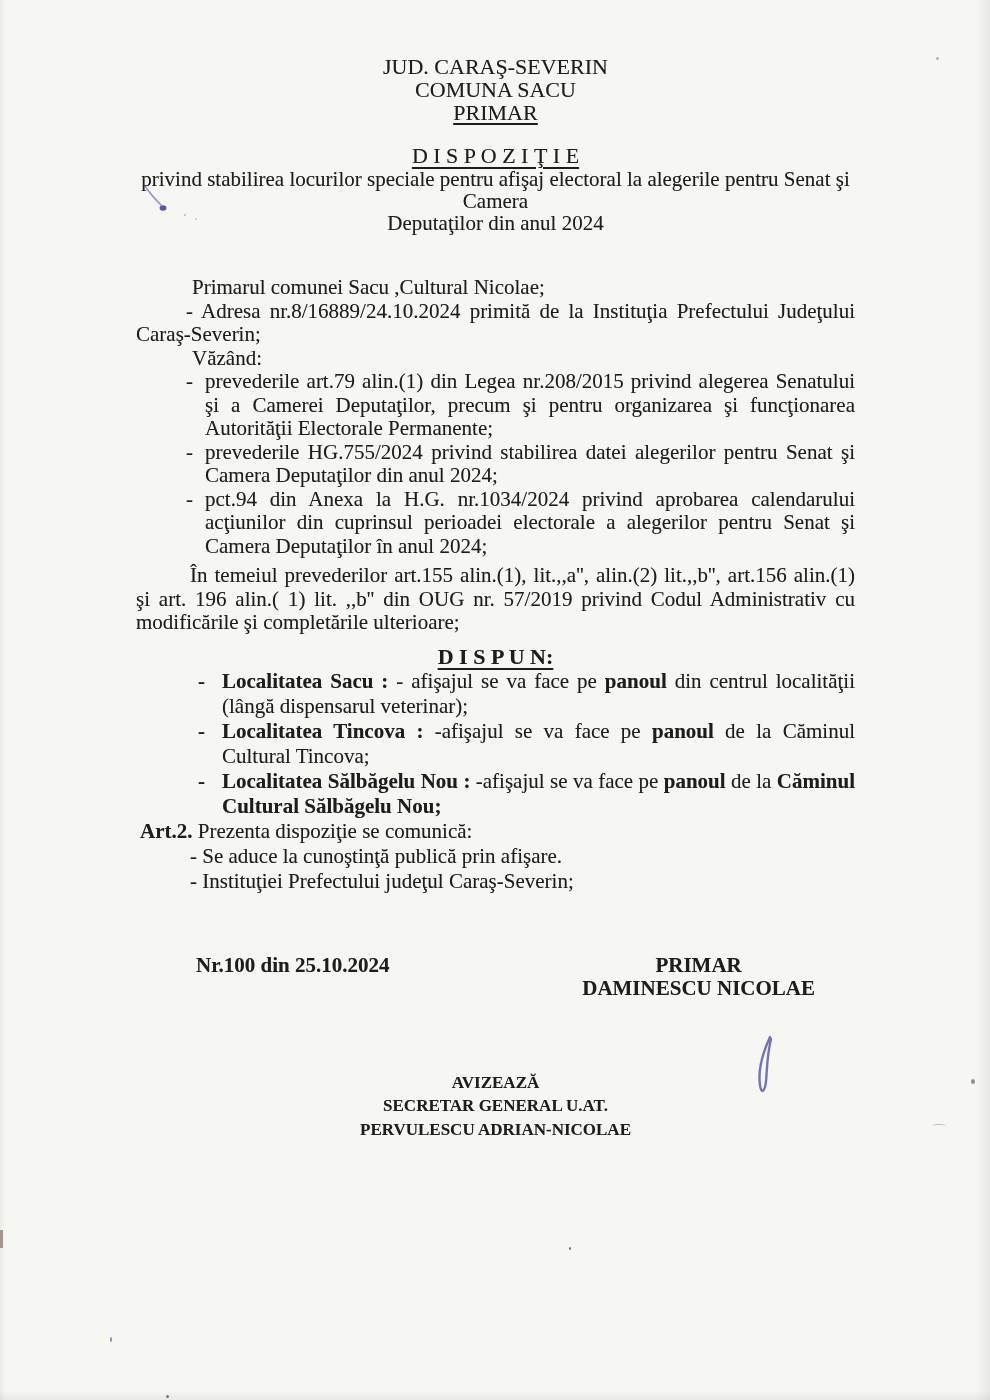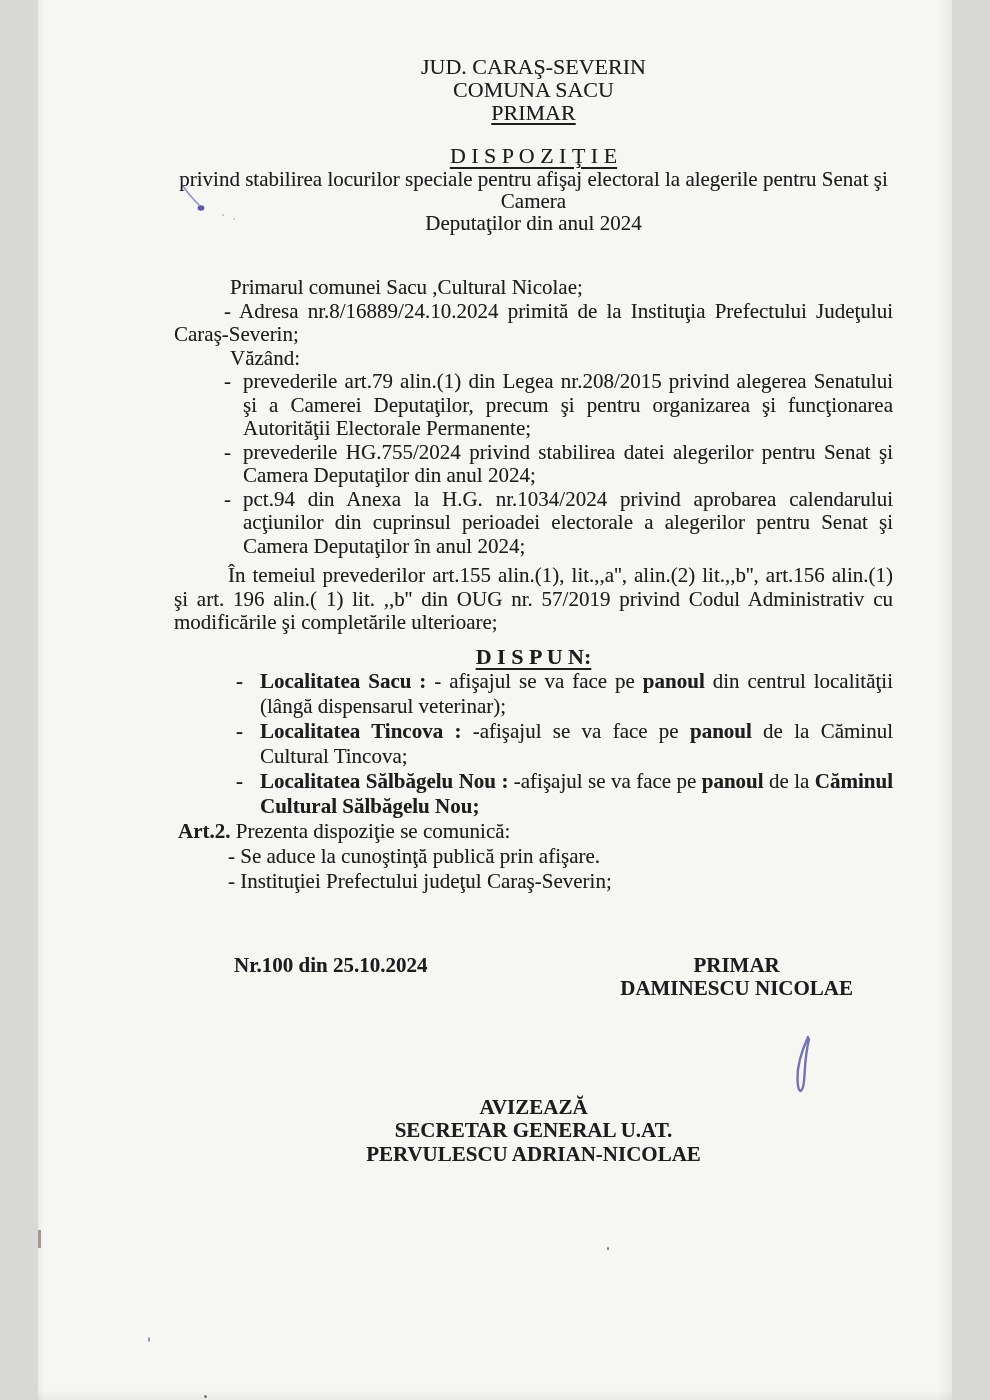--- a/index.html
+++ b/index.html
@@ -1,17 +1,17 @@
 <!DOCTYPE html>
 <html><head>
 <meta charset="utf-8">
 <style>
   html,body { margin:0; padding:0; background:#d8d8d6; }
   .page {
-    position:relative; width:914px; height:1400px; margin:0 auto;
+    position:relative; width:990px; height:1400px; margin:0 auto;
     background:#f6f6f3;
     font-family:"Liberation Serif","DejaVu Serif",serif;
     color:#1d1d1f; overflow:hidden;
     text-shadow:0 0 0.5px rgba(30,30,30,0.35);
   }
   .content { position:absolute; left:136px; top:0; width:719px; }
 
   .hdr { margin-top:55px; text-align:center; font-size:22px; line-height:23px; }
   .hdr .issuer-line { text-decoration:underline; text-underline-offset:3px; }
 
@@ -36,21 +36,21 @@
   .li2 { position:relative; padding-left:86px; text-align:justify; }
   .li2 .dash { position:absolute; left:62px; font-weight:bold; }
   .p-art2 { margin:0; text-indent:4px; }
   .art2-item { padding-left:54px; }
 
   .sig-row { display:flex; justify-content:space-between; margin-top:60px;
              font-size:21px; line-height:23.5px; font-weight:bold; }
   .sig-no { padding-left:60px; white-space:nowrap; }
   .sig-right { text-align:center; margin-right:40px; }
 
-  .endorse { margin-top:95px; text-align:center; font-weight:bold; font-size:21px; line-height:23.5px; }
+  .endorse { margin-top:70px; text-align:center; font-weight:bold; font-size:17px; line-height:23.5px; }
 
   .pen { position:absolute; pointer-events:none; }
   .speck { position:absolute; border-radius:50%; }
   .edge-right { position:absolute; right:0; top:0; width:14px; height:100%;
     background:linear-gradient(to right, rgba(110,110,108,0), rgba(110,110,108,0.10)); }
   .edge-bottom { position:absolute; left:0; bottom:0; width:100%; height:10px;
     background:linear-gradient(to bottom, rgba(110,110,108,0), rgba(110,110,108,0.10)); }
   .edge-left { position:absolute; left:0; top:0; width:6px; height:100%;
     background:linear-gradient(to right, rgba(110,110,108,0.08), rgba(110,110,108,0)); }
   .edge-sliver { position:absolute; left:0; top:1230px; width:3px; height:18px; background:#6e4a3c; opacity:0.55; }

